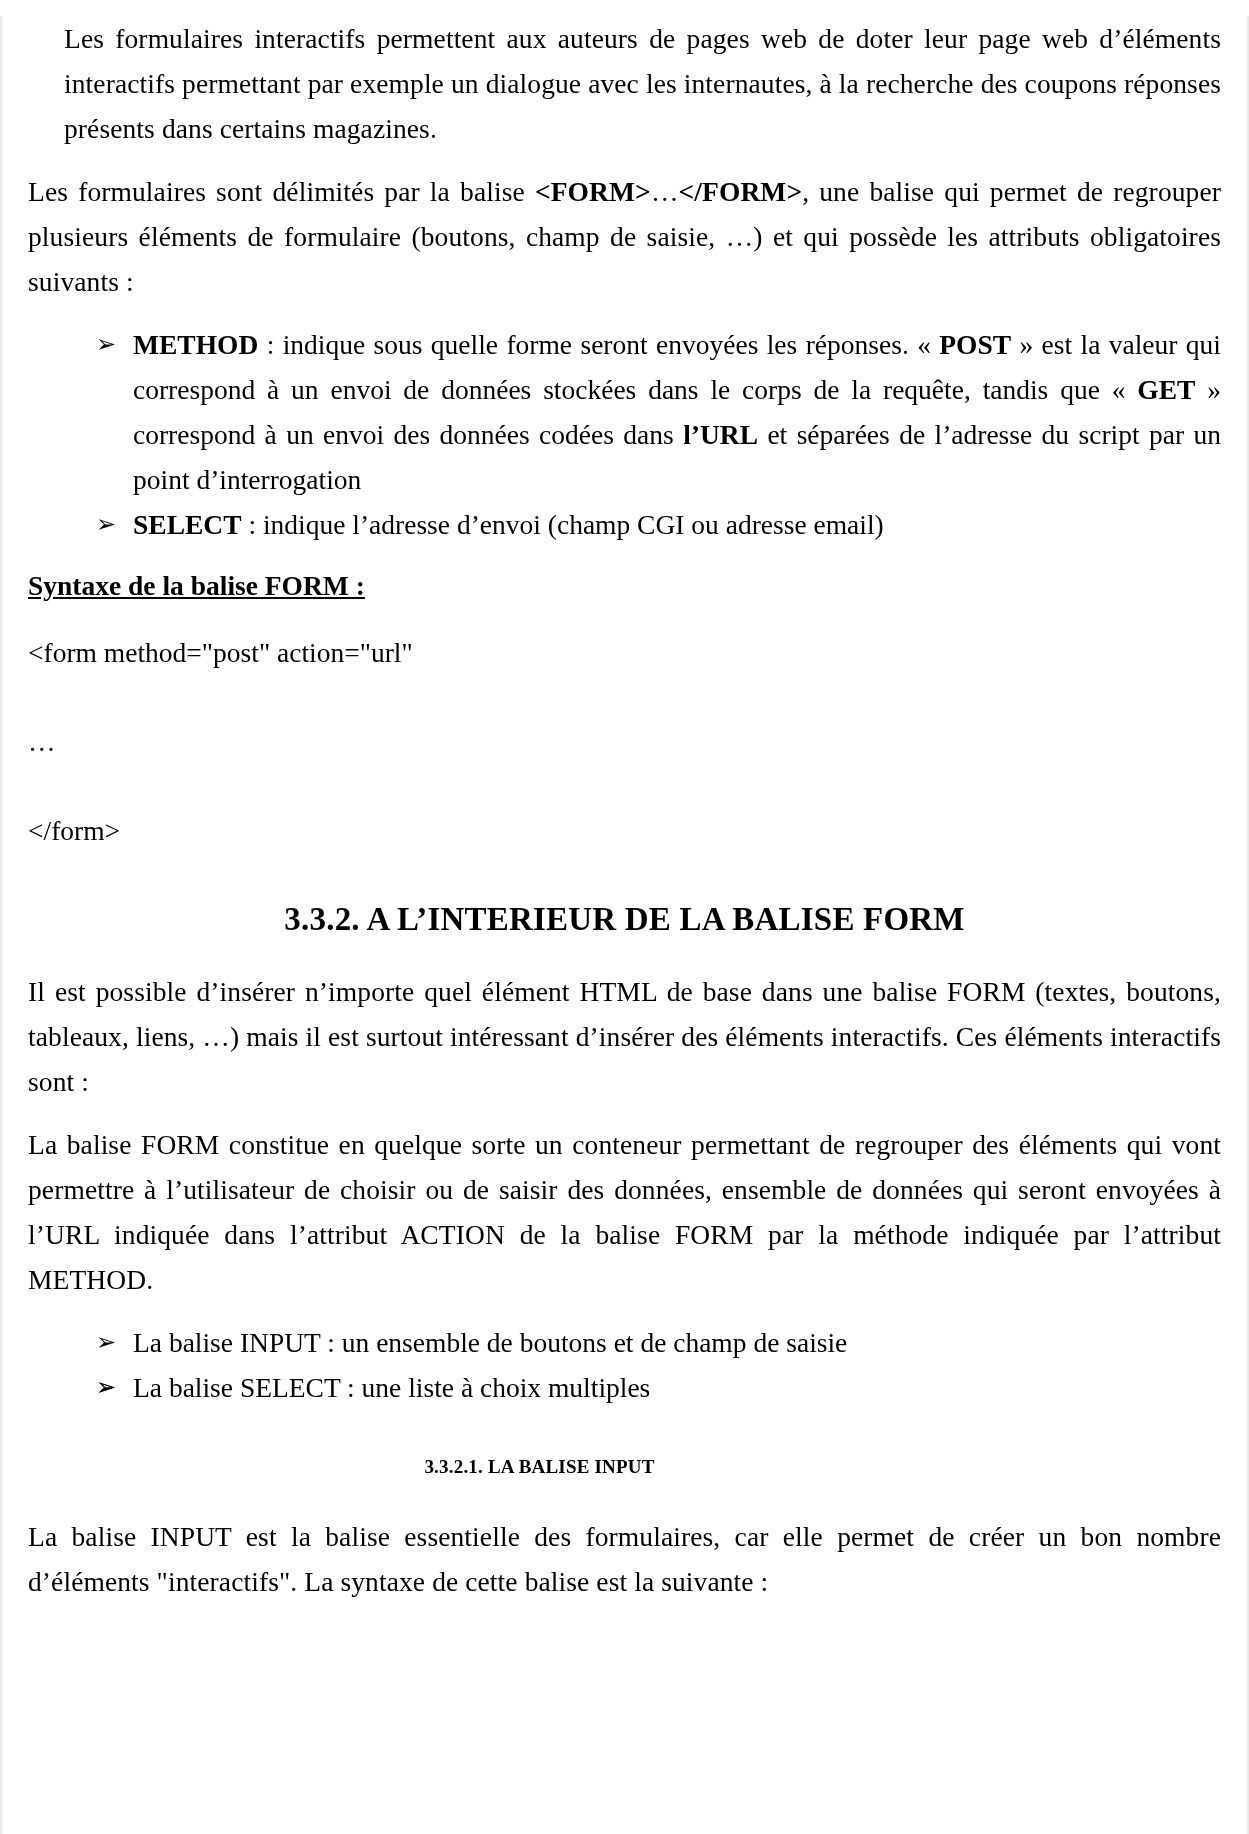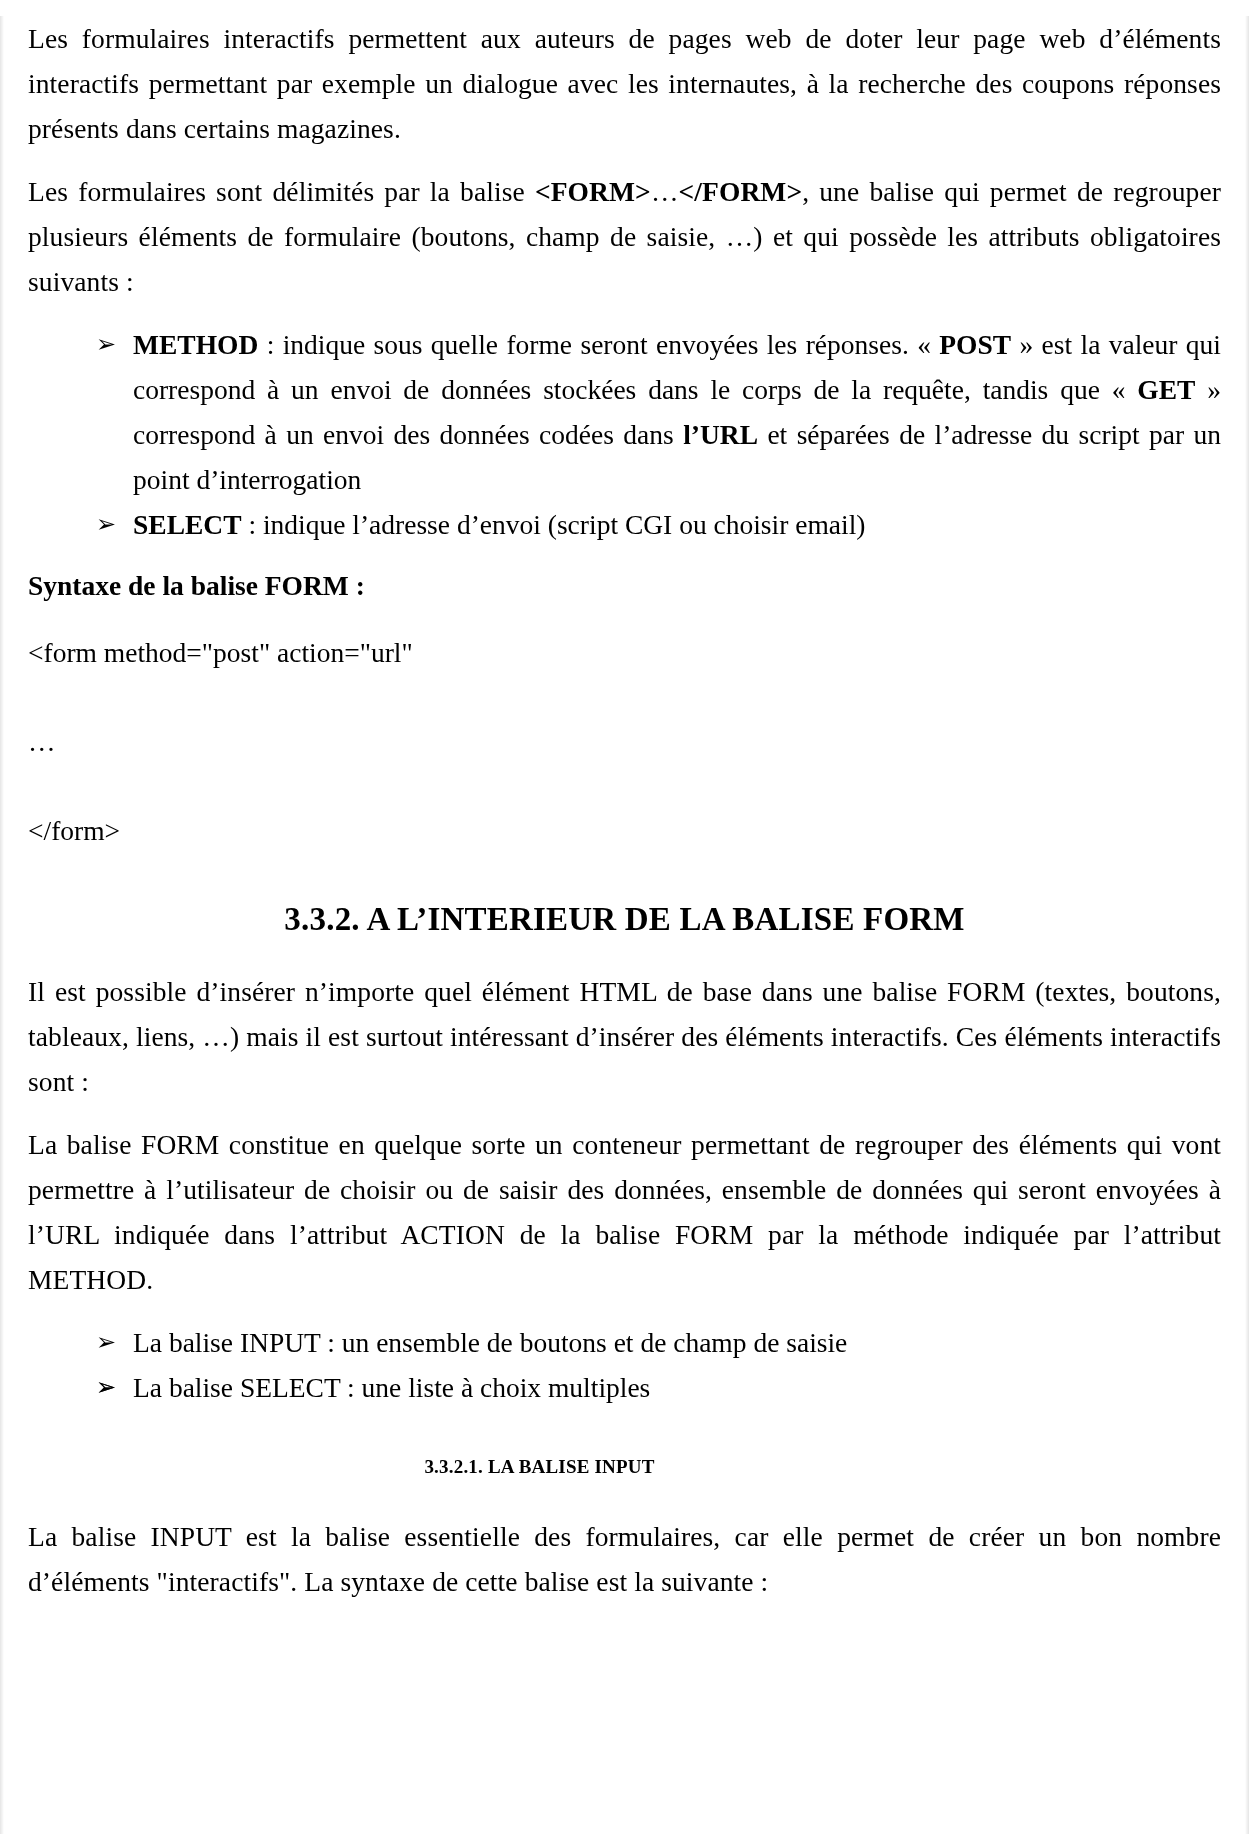--- a/index.html
+++ b/index.html
@@ -38,21 +38,21 @@
     pointer-events: none;
   }
   p.body {
     font-size: 27.5px;
     line-height: 45px;
     text-align: justify;
     text-justify: inter-word;
     margin: 0 0 18px 0;
     letter-spacing: 0.1px;
   }
-  p.body.first { margin-top: 16px; }
+  p.body.first { margin-top: 16px; margin-left: 36px; }
   .bullet-list {
     margin: 0 0 6px 0;
     padding: 0;
     list-style: none;
   }
   .bullet-list li {
     position: relative;
     font-size: 27.5px;
     line-height: 45px;
     text-align: justify;
@@ -66,20 +66,21 @@
     font-size: 24px;
     line-height: 45px;
     font-family: "DejaVu Sans", sans-serif;
   }
   .bullet-list.tight li { text-align: left; }
   b, .b { font-weight: bold; }
   .underline-head {
     font-size: 27.5px;
     line-height: 45px;
     font-weight: bold;
+    text-decoration: underline;
     margin: 16px 0 22px 0;
     display: block;
     width: fit-content;
   }
   .code-line {
     font-size: 27.5px;
     line-height: 45px;
     margin: 0 0 44px 0;
     text-align: left;
   }
@@ -115,21 +116,21 @@
     <span>Les formulaires sont délimités par la balise </span><b>&lt;FORM&gt;</b><span>…</span><b>&lt;/FORM&gt;</b><span>, une balise qui permet de regrouper plusieurs éléments de formulaire (boutons, champ de saisie, …) et qui possède les attributs obligatoires suivants :</span>
   </p>
 
   <ul class="bullet-list">
     <li>
       <span class="arrow">➢</span>
       <b>METHOD</b><span> : indique sous quelle forme seront envoyées les réponses. « </span><b>POST</b><span> » est la valeur qui correspond à un envoi de données stockées dans le corps de la requête, tandis que « </span><b>GET</b><span> » correspond à un envoi des données codées dans </span><b>l’URL</b><span> et séparées de l’adresse du script par un point d’interrogation</span>
     </li>
     <li>
       <span class="arrow">➢</span>
-      <b>SELECT</b><span> : indique l’adresse d’envoi (script CGI ou choisir email)</span>
+      <b>SELECT</b><span> : indique l’adresse d’envoi (champ CGI ou adresse email)</span>
     </li>
   </ul>
 
   <span class="underline-head">Syntaxe de la balise FORM :</span>
 
   <div class="code-line">&lt;form method="post" action="url"</div>
   <div class="code-line">…</div>
   <div class="code-line">&lt;/form&gt;</div>
 
   <h2 class="section">3.3.2. A L’INTERIEUR DE LA BALISE FORM</h2>

